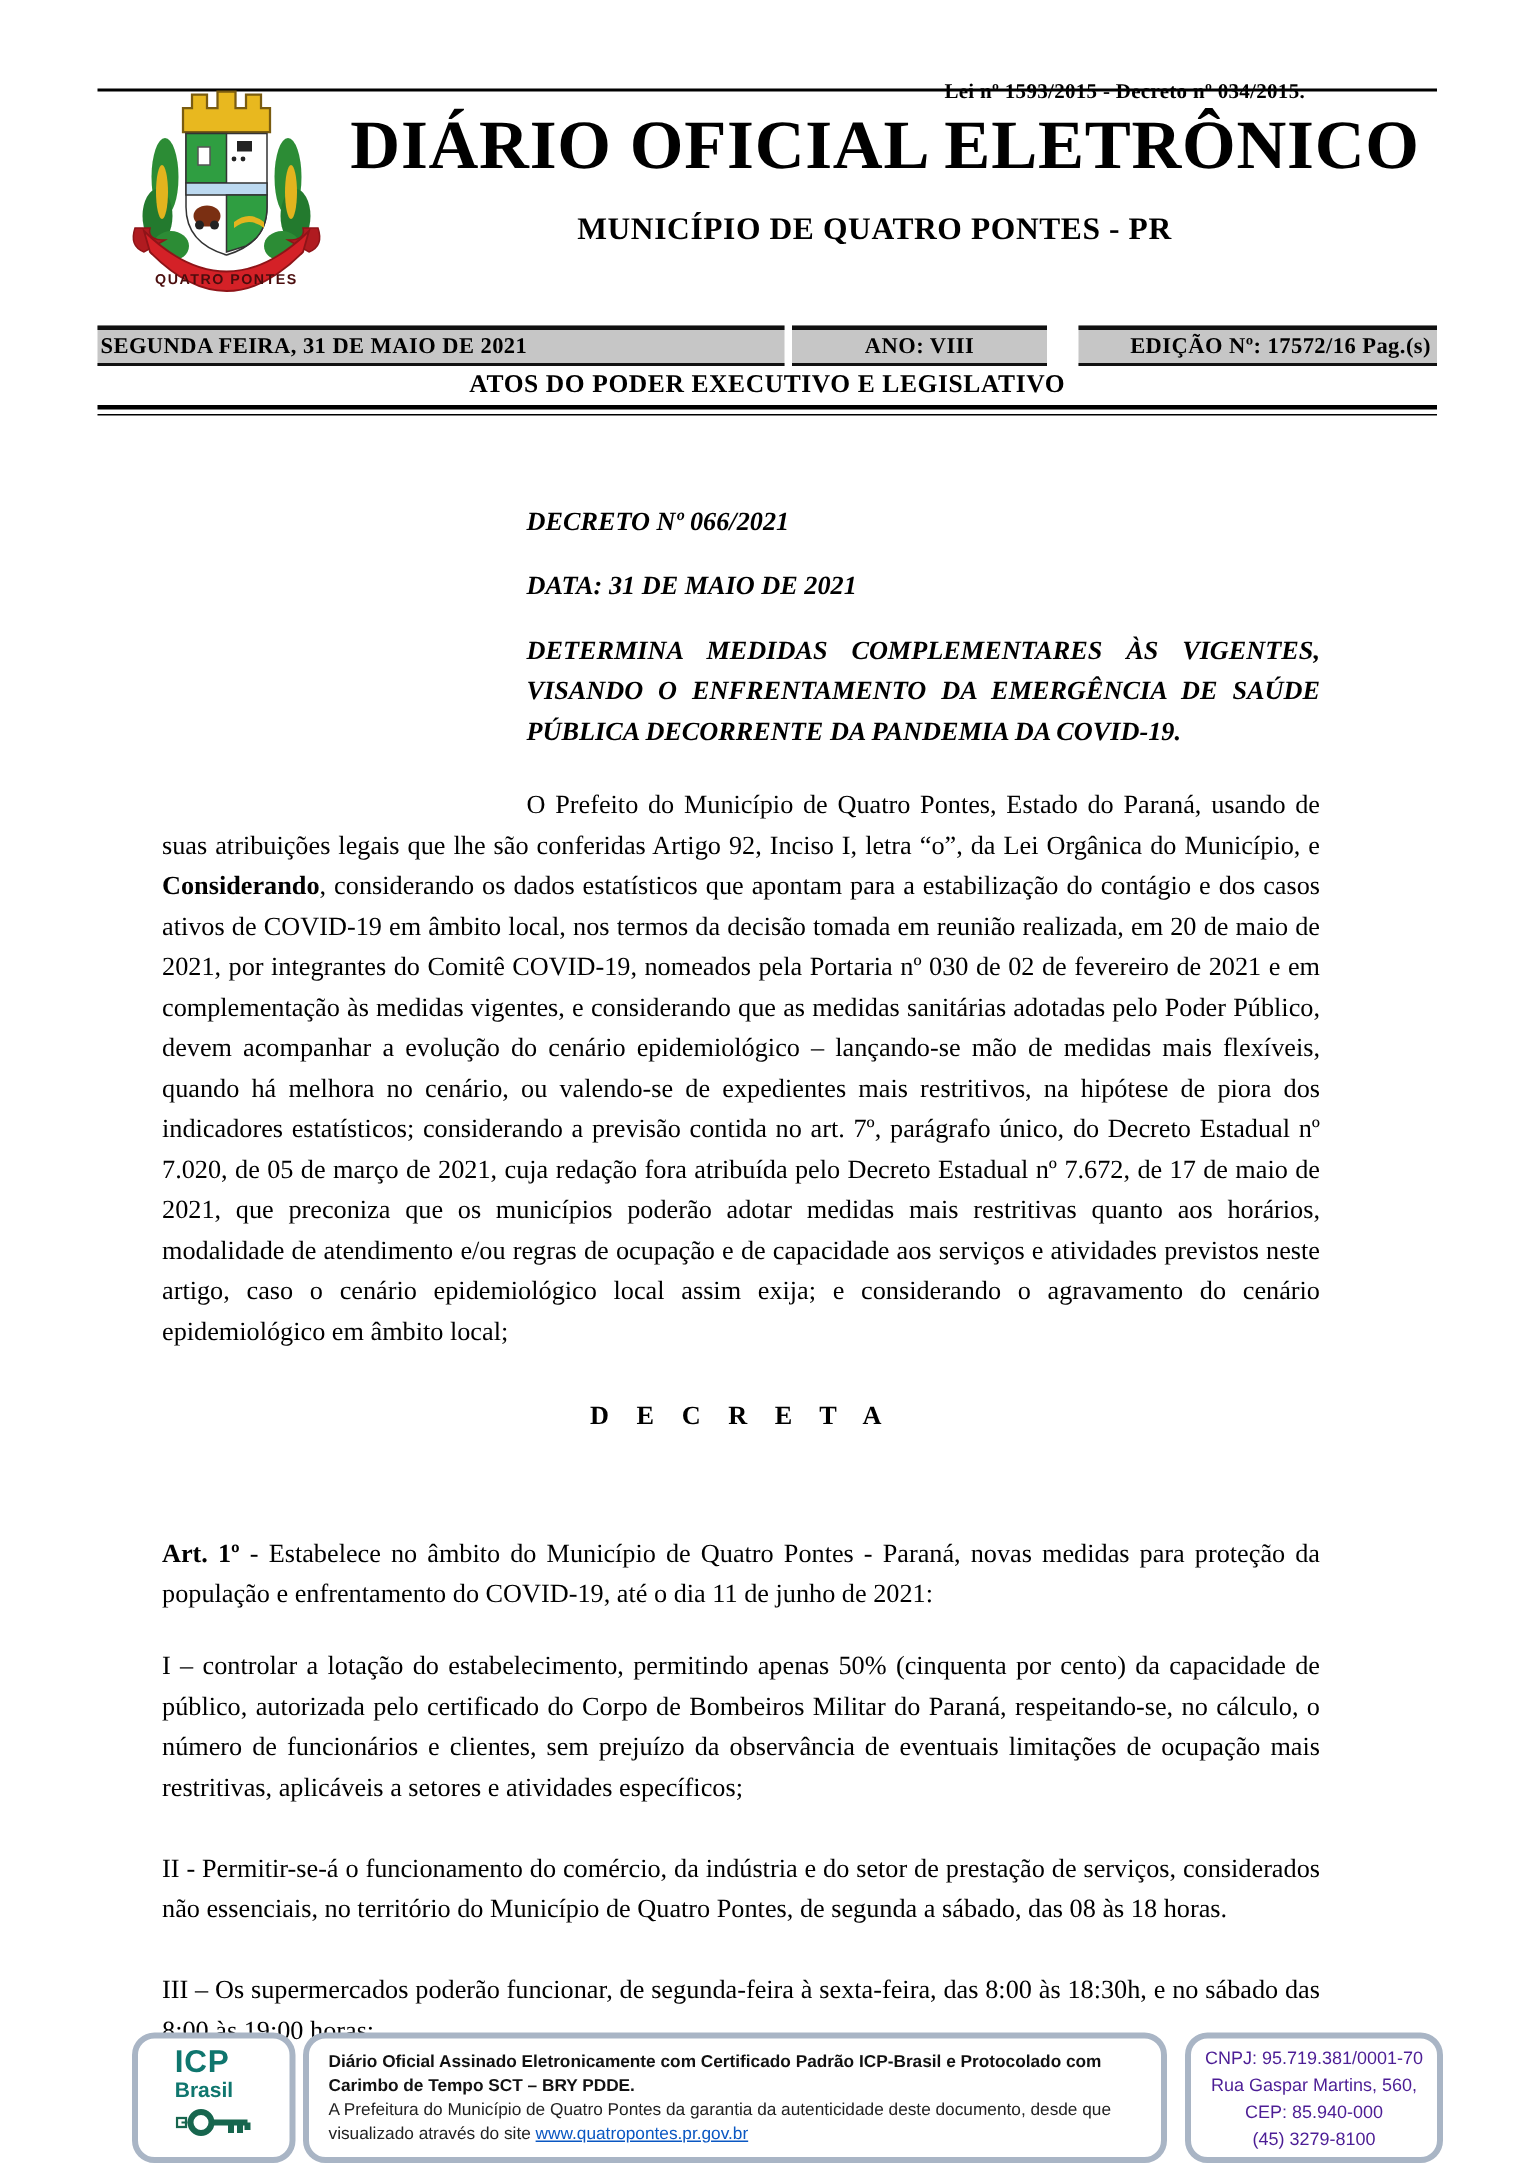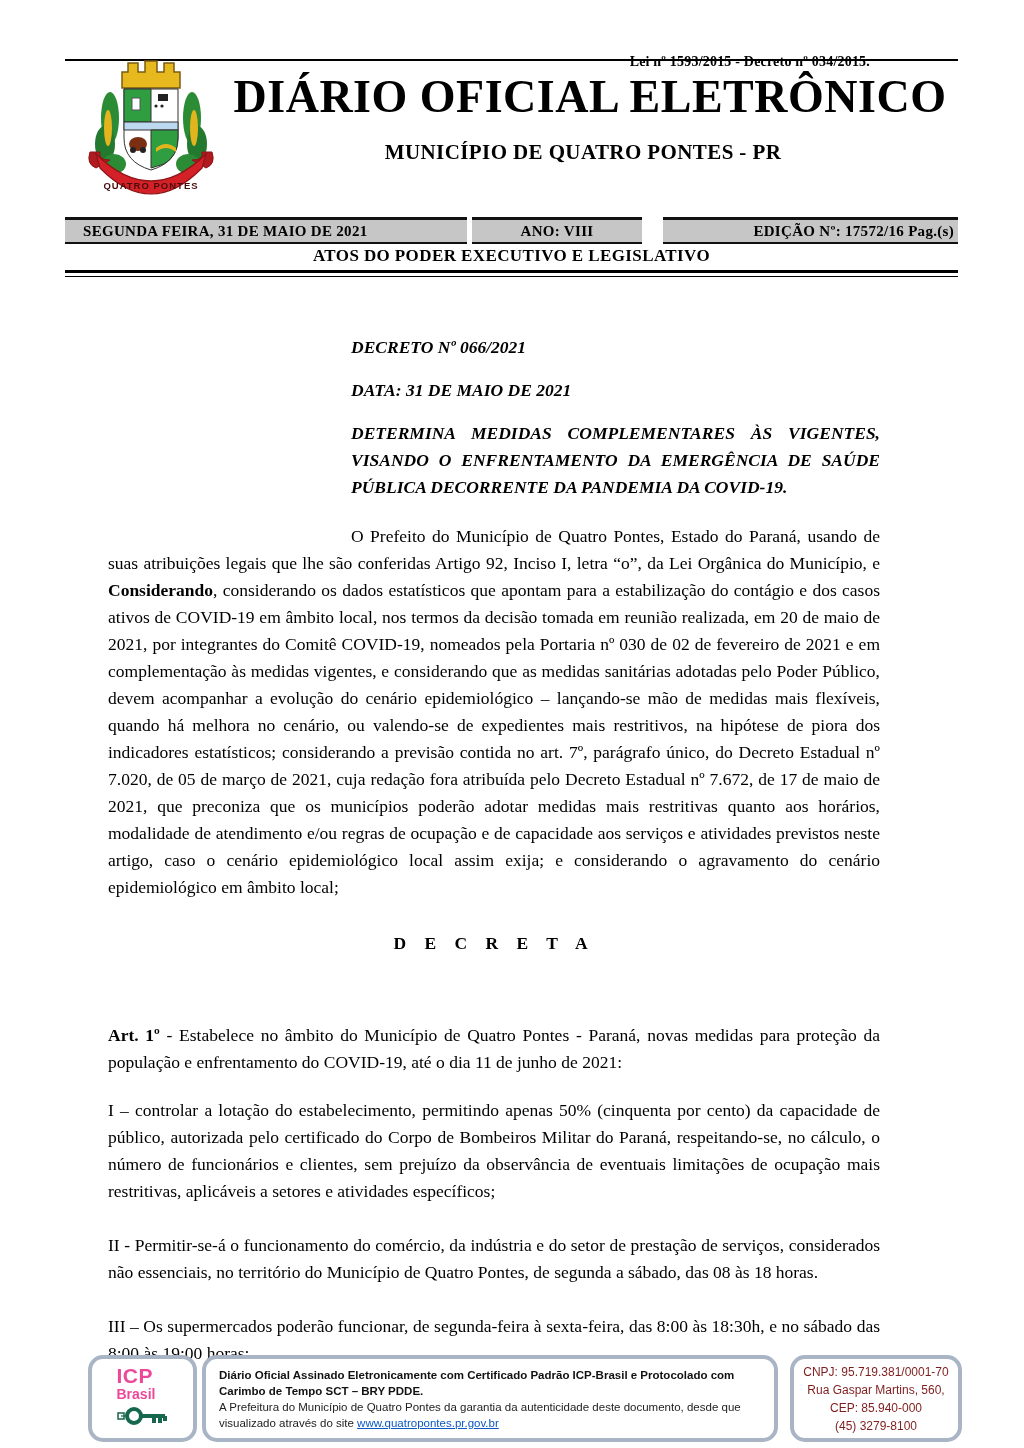--- a/index.html
+++ b/index.html
@@ -37,21 +37,21 @@
   .info-bar {
     position:absolute; left:65px; right:66px; top:217px; height:27px;
     display:flex; gap:5px;
   }
   .info-cell {
     background:#c6c6c6;
     border-top:3px solid #111; border-bottom:2px solid #111;
     font-size:15px; font-weight:bold; letter-spacing:0.3px;
     display:flex; align-items:center;
   }
-  .cell-date { width:402px; padding-left:18px; }
+  .cell-date { width:458px; padding-left:2px; }
   .cell-year { width:170px; justify-content:center; }
   .cell-edition { flex:1; justify-content:flex-end; padding:0 4px;margin-left:16px; }
   .section-title {
     position:absolute; left:65px; right:66px; top:246px;
     text-align:center; font-size:17px; font-weight:bold; letter-spacing:0.4px;
   }
   .section-rule {
     position:absolute; left:65px; right:66px; top:270px; height:7px;
     border-top:3px solid #000; border-bottom:1px solid #000;
   }
@@ -77,26 +77,26 @@
     border:4px solid #a9b5c5; border-radius:15px; background:#fff;
   }
   .fbox-logo { left:88px; width:109px; display:flex; align-items:center; justify-content:center; }
   .fbox-mid  { left:202px; width:576px; padding:8px 13px;
     font-family:"Liberation Sans", sans-serif; font-size:11.5px; line-height:16px;
     color:#222; text-align:left;
   }
   .fbox-right{ left:790px; width:172px;
     font-family:"Liberation Sans", sans-serif; font-size:12px; line-height:18px;
     display:flex; flex-direction:column; align-items:center; justify-content:center;
-    color:#7f1d1d;
+    color:#4c1d95;
   }
   .fbold { font-weight:bold; color:#111; }
   .flink { color:#0a57c2; text-decoration:underline; cursor:pointer; }
   .icp-wrap { text-align:left; }
-  .icp-txt { font-weight:bold; color:#ec4899; font-family:"Liberation Sans", sans-serif; line-height:1; }
+  .icp-txt { font-weight:bold; color:#0f766e; font-family:"Liberation Sans", sans-serif; line-height:1; }
   .icp-l1 { font-size:21px; letter-spacing:0.5px; }
   .icp-l2 { font-size:14px; margin-top:1px; }
 </style>
 </head>
 <body>
 
 <div class="page">
 
   <div class="top-rule"></div>
   <div class="law-ref">Lei nº 1593/2015 - Decreto nº 034/2015.</div>

